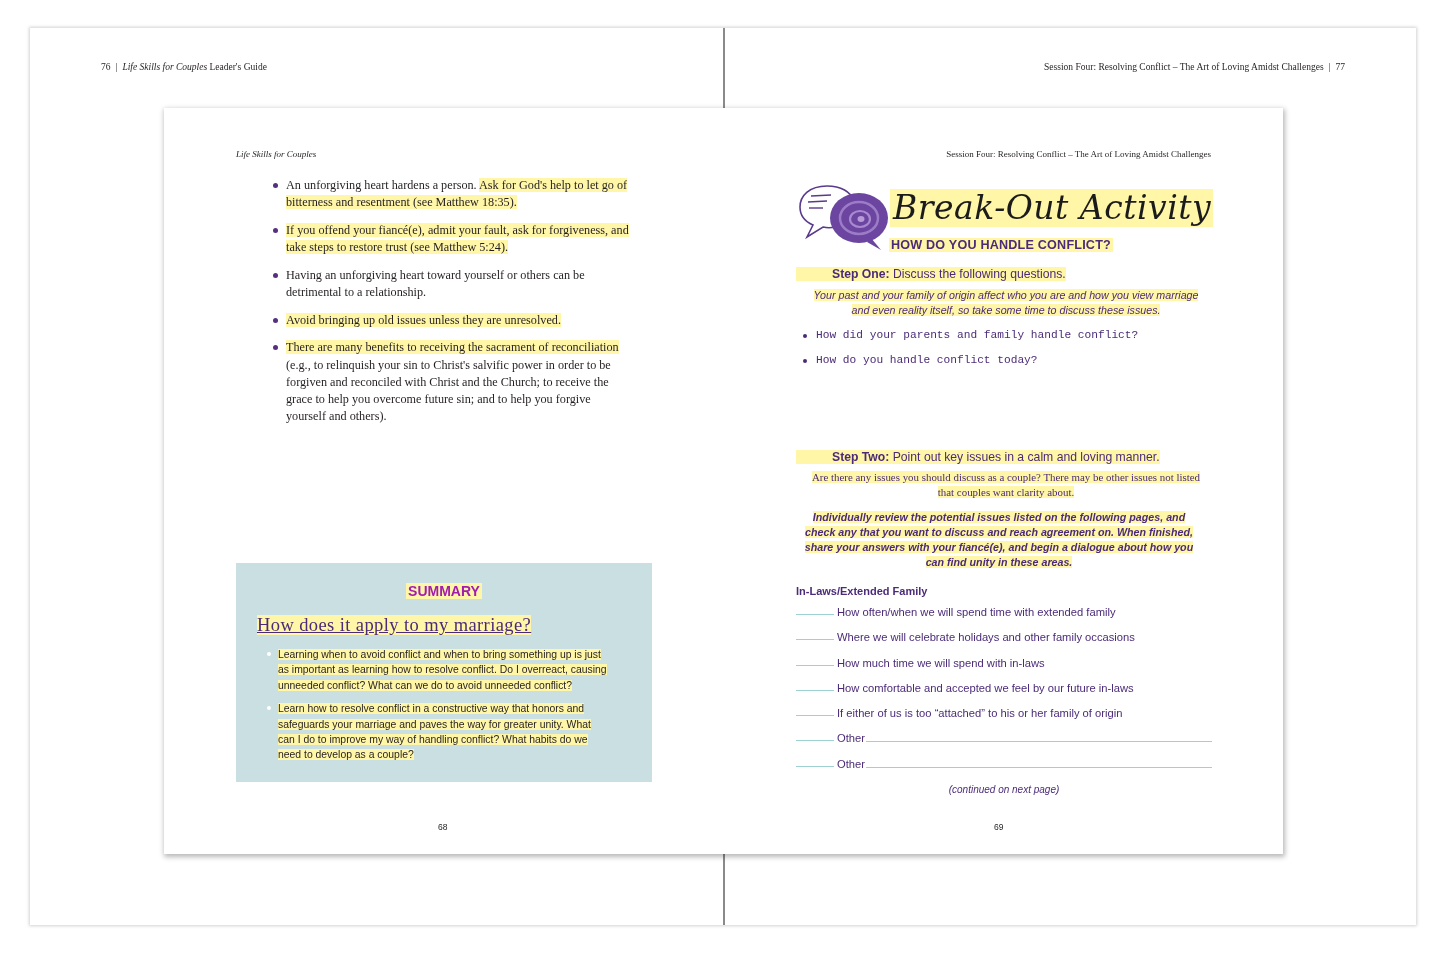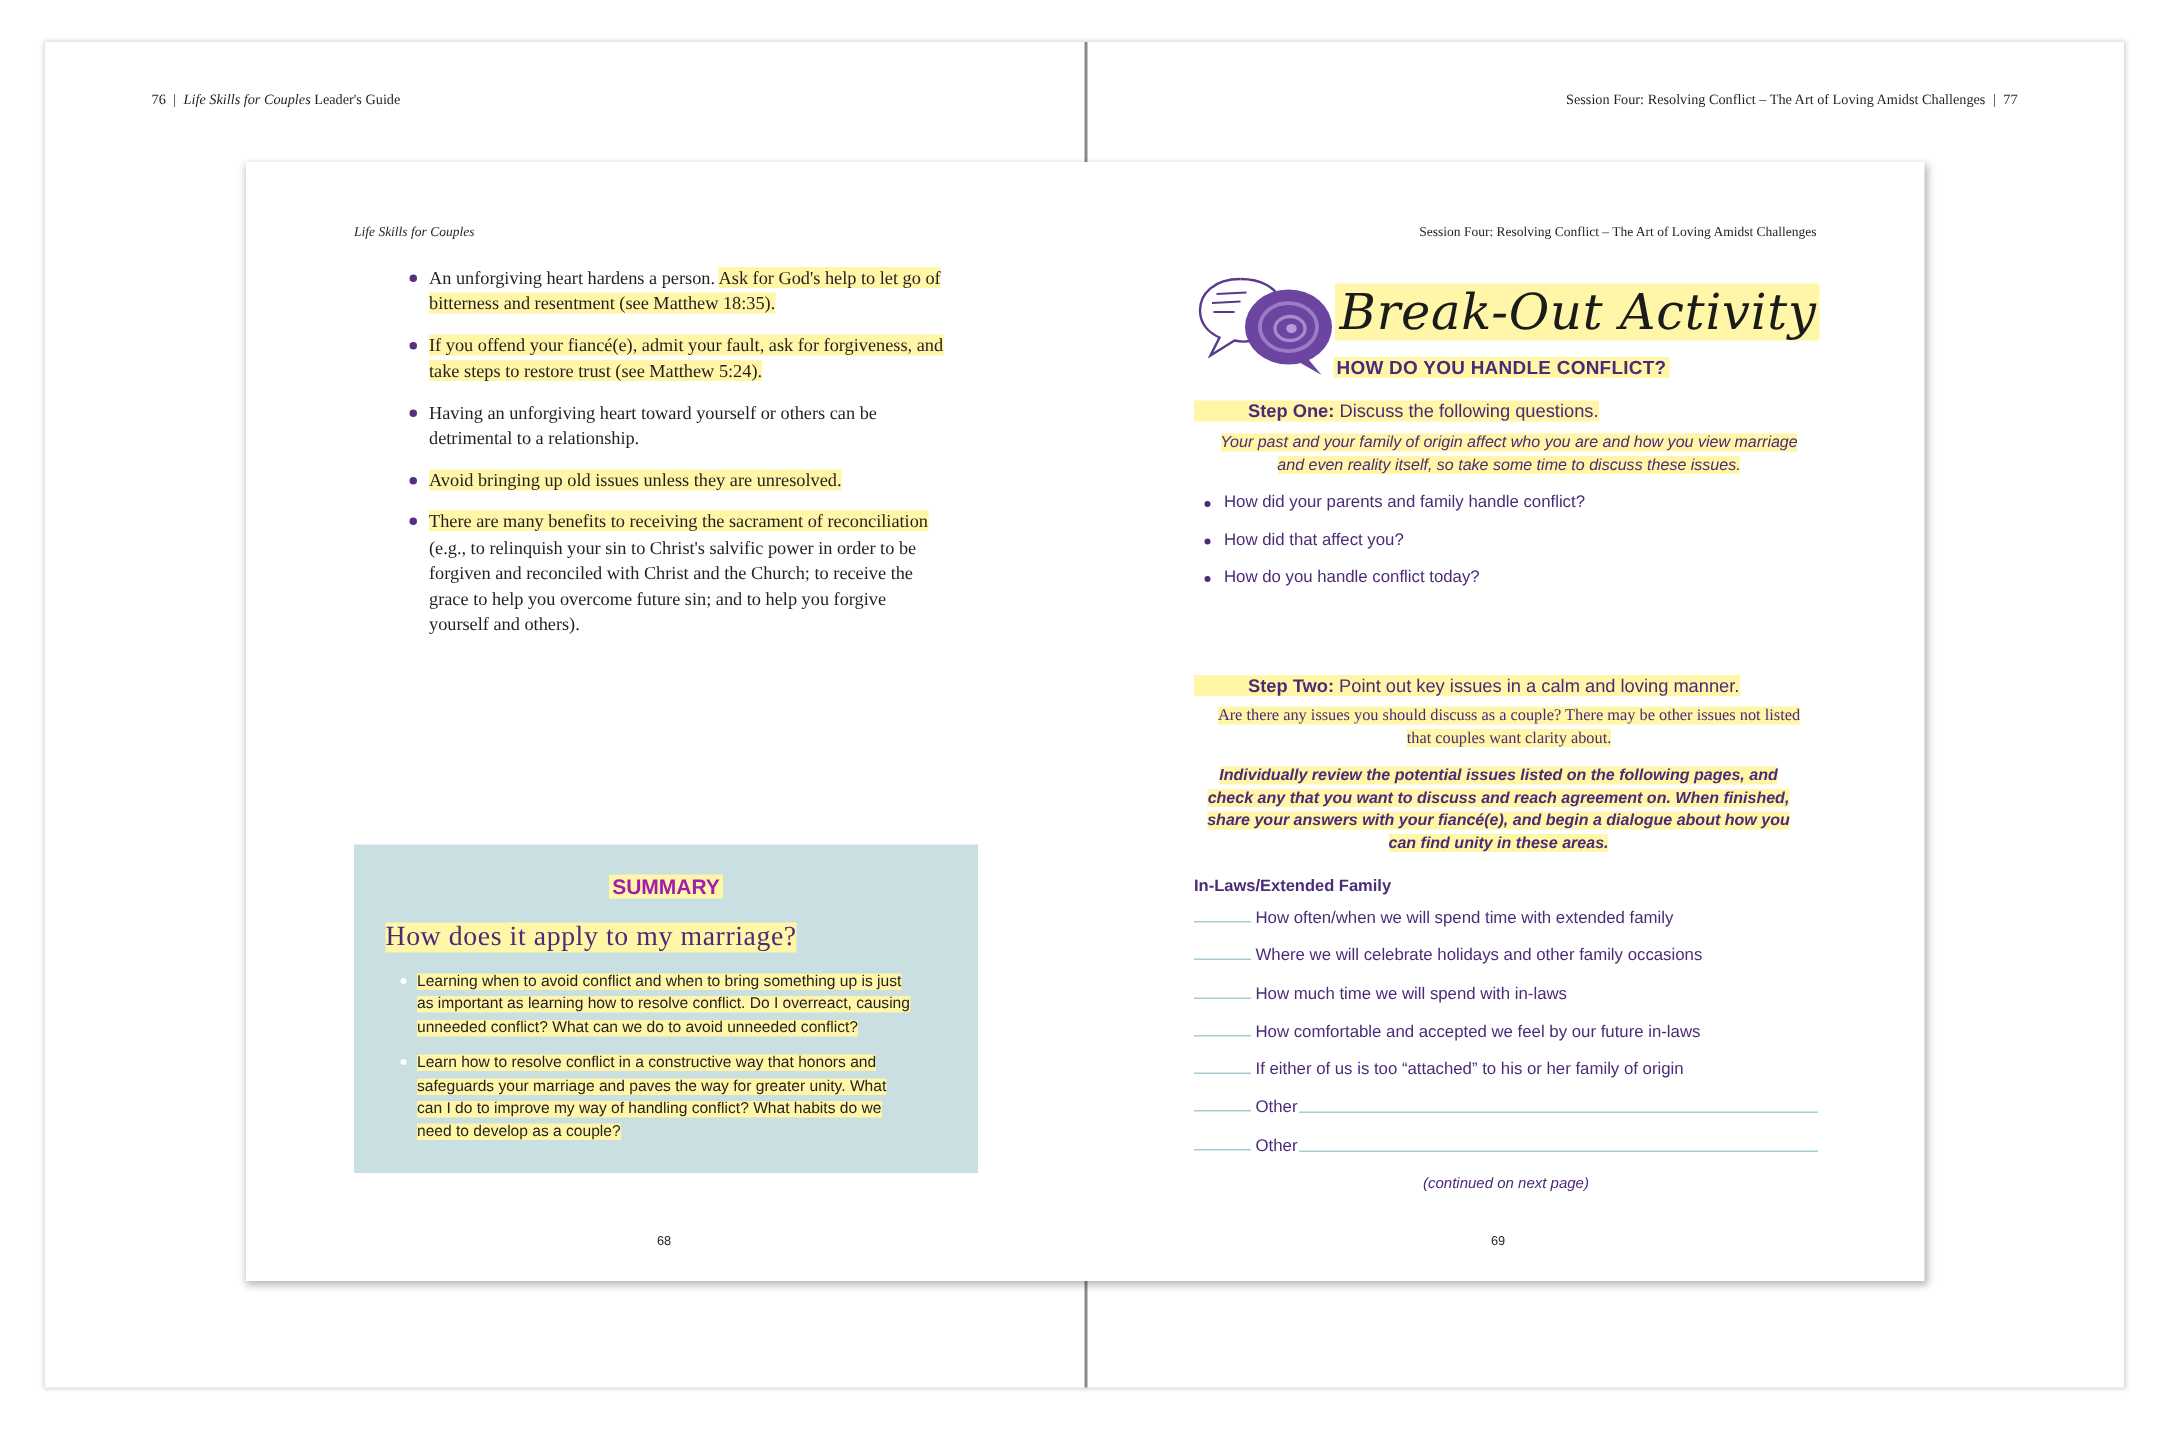--- a/index.html
+++ b/index.html
@@ -59,20 +59,21 @@
     }
     .summary-label {
       position: absolute; left: 0; right: 0; top: 20px; text-align: center;
       font-family: "Liberation Sans", sans-serif; font-weight: bold; font-size: 14px;
       color: #a21caf;
     }
     .summary-label span { padding: 0 2px; }
     .summary-title {
       position: absolute; left: 21px; top: 52px; font-size: 18.5px; color: #4b2b78;
       letter-spacing: 0.4px;
+      text-decoration: underline;
     }
     .summary-list {
       position: absolute; left: 34px; top: 84px; width: 340px; list-style: none;
       font-family: "Liberation Sans", sans-serif; font-size: 10.4px; line-height: 15.4px;
       color: #231f20;
     }
     .summary-list li { position: relative; padding-left: 8px; margin-bottom: 8px; }
     .summary-list li .dot {
       position: absolute; left: -3px; top: 5px; width: 4px; height: 4px; border-radius: 50%;
       background: #ffffff;
@@ -105,21 +106,21 @@
     .step-one { top: 267px; }
     .step-two { top: 450px; }
 
     .italic-note {
       position: absolute; font-family: "Liberation Sans", sans-serif; font-style: italic;
       font-size: 10.7px; line-height: 15px; color: #4b2b78; text-align: center;
     }
     .note-1 { left: 810px; top: 288px; width: 392px; }
     .q-list {
       position: absolute; left: 803px; top: 328px; width: 380px; list-style: none;
-      font-family: Liberation Sans, sans-serif; font-size: 11.2px; line-height: 15px;
+      font-family: Liberation Mono, monospace; font-size: 11.2px; line-height: 15px;
       color: #4b2b78;
     }
     .q-list li { position: relative; padding-left: 13px; margin-bottom: 10px; }
     .q-list li .dot {
       position: absolute; left: 0; top: 6px; width: 4px; height: 4px; border-radius: 50%;
       background: #4b2b78;
     }
 
     .note-2 {
       position: absolute; left: 810px; top: 470px; width: 392px; text-align: center;
@@ -208,21 +209,20 @@
 </svg>
 
 <div class="breakout-title hl">Break-Out Activity</div>
 <div class="breakout-sub hl">HOW DO YOU HANDLE CONFLICT?</div>
 
 <div class="step step-one hl"><b>Step One:</b><span> Discuss the following questions.</span></div>
 <div class="italic-note note-1"><span class="hl">Your past and your family of origin affect who you are and how you view marriage and even reality itself, so take some time to discuss these issues.</span></div>
 
 <ul class="q-list">
   <li><span class="dot"></span><span>How did your parents and family handle conflict?</span></li>
-  <li><span class="dot"></span><span>How did that affect you?</span></li>
   <li><span class="dot"></span><span>How do you handle conflict today?</span></li>
 </ul>
 
 <div class="step step-two hl"><b>Step Two:</b><span> Point out key issues in a calm and loving manner.</span></div>
 <div class="note-2"><span class="hl">Are there any issues you should discuss as a couple? There may be other issues not listed that couples want clarity about.</span></div>
 <div class="note-3"><span class="hl">Individually review the potential issues listed on the following pages, and check any that you want to discuss and reach agreement on. When finished, share your answers with your fiancé(e), and begin a dialogue about how you can find unity in these areas.</span></div>
 
 <div class="cat-heading">In-Laws/Extended Family</div>
 
 <ul class="check-list">

